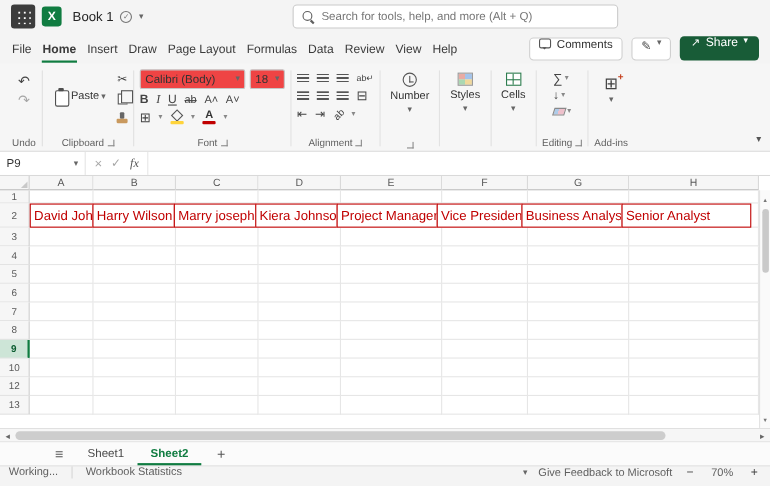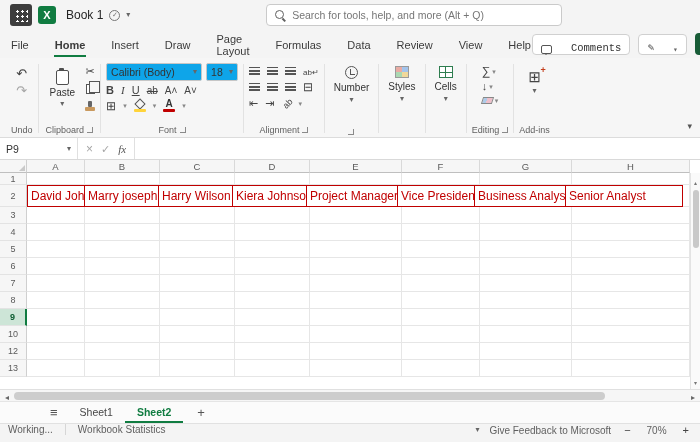--- a/index.html
+++ b/index.html
@@ -29,55 +29,55 @@
 .search-input{border:none;outline:none;background:transparent;flex:1;font-family:"Liberation Sans",sans-serif;font-size:10.5px;color:#444}
 .search-input::placeholder{color:#767676}
 .tb-right{display:flex;align-items:center;gap:12px}
 .buy{display:flex;align-items:center;gap:5px;font-size:10.5px;color:#333}
 .gi-diamond::before{content:"◈";font-size:12px;color:#555}
 .gi-gear::before{content:"⚙";font-size:13px;color:#555}
 .avatar{width:22px;height:22px;border-radius:50%;background:var(--avatar-bg,#19475c);color:#fff;font-size:9px;font-weight:700;display:flex;align-items:center;justify-content:center}
 
 
 .mbar{height:28px;background:#f4f4f4;display:flex;align-items:center;padding:0 10px}
-.menu-items{display:flex;gap:24px;align-items:center}
+.menu-items{display:flex;gap:8px;align-items:center}
 .menu-item{font-size:11px;color:#3b3b3b;padding:7px 1px 4px;border-bottom:2px solid transparent}
 .menu-item.active{font-weight:700;border-bottom-color:var(--excel-green,#107c41)}
 .mbar-right{margin-left:auto;display:flex;align-items:center;gap:8px}
-.mbtn{height:21px;background:#fff;border:1px solid #d0d0d0;border-radius:4px;display:flex;align-items:flex-end;gap:19px;padding:0 8px;font-size:10.5px;color:#333;font-family:Liberation Mono, monospace}
+.mbtn{height:21px;background:#fff;border:1px solid #d0d0d0;border-radius:4px;display:flex;align-items:flex-start;gap:5px;padding:0 8px;font-size:10.5px;color:#333;font-family:Liberation Sans, sans-serif}
 .ico-bubble{width:11px;height:9px;border:1.2px solid #555;border-radius:2px;position:relative}
 .ico-bubble::after{content:"";position:absolute;left:2px;bottom:-4.5px;border:2.2px solid transparent;border-top-color:#555}
 .gi-pencil::before{content:"✎";font-size:11px;color:#444}
 .btn-share{height:22px;background:var(--share-green,#185c37);border:none;border-radius:4px;color:#fff;display:flex;align-items:flex-start;gap:5px;padding:0 10px;font-size:11px;font-family:"Liberation Sans",sans-serif}
 .gi-share::before{content:"↗";font-size:10px}
 
 
 .ribbon{height:80px;background:#f6f6f6;border-bottom:1px solid #dcdcdc;display:flex;align-items:stretch;padding:3px 6px 1px;position:relative}
 .rg{display:flex;flex-direction:column;justify-content:space-between;align-items:center;padding:0 5px}
 .rg-label{font-size:9px;color:#5f5f5f;padding:2px 0 1px;display:flex;align-items:center;gap:3px}
 .launcher{width:6px;height:6px;border-right:1px solid #8a8a8a;border-bottom:1px solid #8a8a8a}
 .vsep{width:1px;background:#e2e2e2;margin:3px 0}
 .row{display:flex;align-items:center}
 .col{display:flex;flex-direction:column}
 .center{align-items:center}
 .g2{gap:2px}.g4{gap:4px}.g6{gap:7px}.g3{gap:3px}
 .ib{color:#444;font-size:12px;line-height:1;display:inline-block}
 .dim{color:#a6a6a6}
 .gi-undo::before{content:"↶";font-size:13px}
 .gi-redo::before{content:"↷";font-size:13px}
-.paste-btn{display:flex;flex-direction:column;align-items:center;gap:2px;padding:2px 6px}
+.paste-btn{display:flex;flex-direction:row;align-items:center;gap:2px;padding:2px 6px}
 .ico-clip{width:13px;height:15px;border:1.5px solid #4f4f4f;border-radius:2px;position:relative;background:#fff;margin-top:3px}
 .ico-clip::before{content:"";position:absolute;top:-2.5px;left:2.5px;width:5px;height:3px;background:#4f4f4f;border-radius:1px}
 .paste-lbl{font-size:10px;color:#333}
 .gi-cut::before{content:"✂";font-size:11px}
 .ico-copy{width:9px;height:10px;border:1.2px solid #555;background:#fff;position:relative;margin:4px 0 2px}
 .ico-copy::after{content:"";position:absolute;left:2px;top:-4px;width:9px;height:10px;border:1.2px solid #555;background:#f6f6f6}
 .ico-brush{width:4px;height:6px;background:#666;border-radius:1px;position:relative;margin:2px 3px 6px}
 .ico-brush::after{content:"";position:absolute;left:-3px;top:6px;width:10px;height:4px;background:#c9995e;border-radius:1px}
-.combo{height:18px;background:#0ea5e9;border:1px solid #c6c6c6;border-radius:2px;display:flex;align-items:center;justify-content:space-between;padding:0 4px;font-size:10.5px;color:#333}
+.combo{height:18px;background:#ef4444;border:1px solid #c6c6c6;border-radius:2px;display:flex;align-items:center;justify-content:space-between;padding:0 4px;font-size:10.5px;color:#333}
 .fname{width:96px}
 .fsize{width:32px}
 .gi-bold::before{content:"B";font-weight:700;font-size:11px}
 .gi-italic::before{content:"I";font-style:italic;font-family:"Liberation Serif",serif;font-size:11px}
 .gi-under::before{content:"U";text-decoration:underline;font-size:11px}
 .gi-strike::before{content:"ab";text-decoration:line-through;font-size:10px}
 .gi-grow::before{content:"A˄";font-size:10px}
 .gi-shrink::before{content:"A˅";font-size:10px}
 .gi-borders::before{content:"⊞";font-size:12px}
 .ico-fillc{width:12px;height:13px;position:relative}
@@ -556,22 +556,22 @@
           <div class="cell"></div>
           <div class="cell"></div>
           <div class="cell"></div>
           <div class="cell"></div>
           <div class="cell"></div>
         </div>
       </div>
     <div class="drow">
 
     <div class="dcell">David John</div>
+        <div class="dcell">Harry Wilson</div>
         <div class="dcell">Marry joseph</div>
-        <div class="dcell">Harry Wilson</div>
         <div class="dcell">Kiera Johnson</div>
         <div class="dcell">Project Manager</div>
         <div class="dcell">Vice President</div>
         <div class="dcell">Business Analyst</div>
         <div class="dcell">Senior Analyst</div>
       </div>
     <div class="vscroll">
       <span class="gi-tri-u"></span>
       <div class="vthumb"></div>
       <span class="gi-tri-d vs-b"></span>

